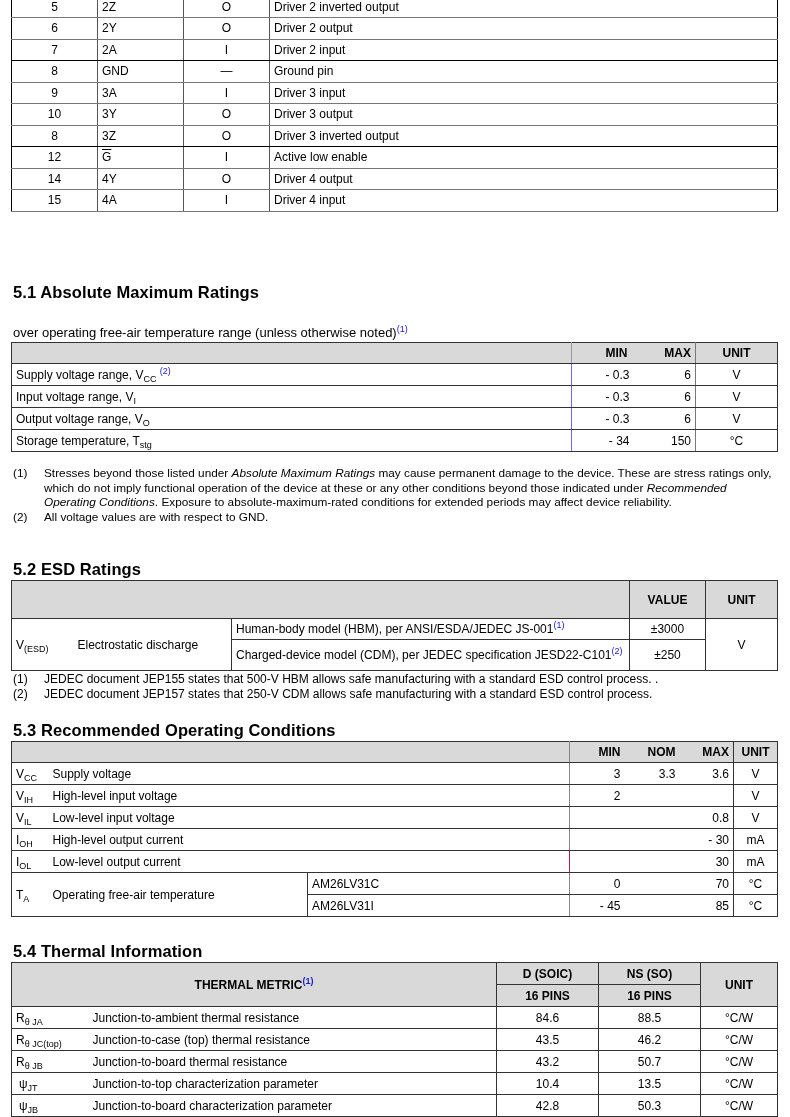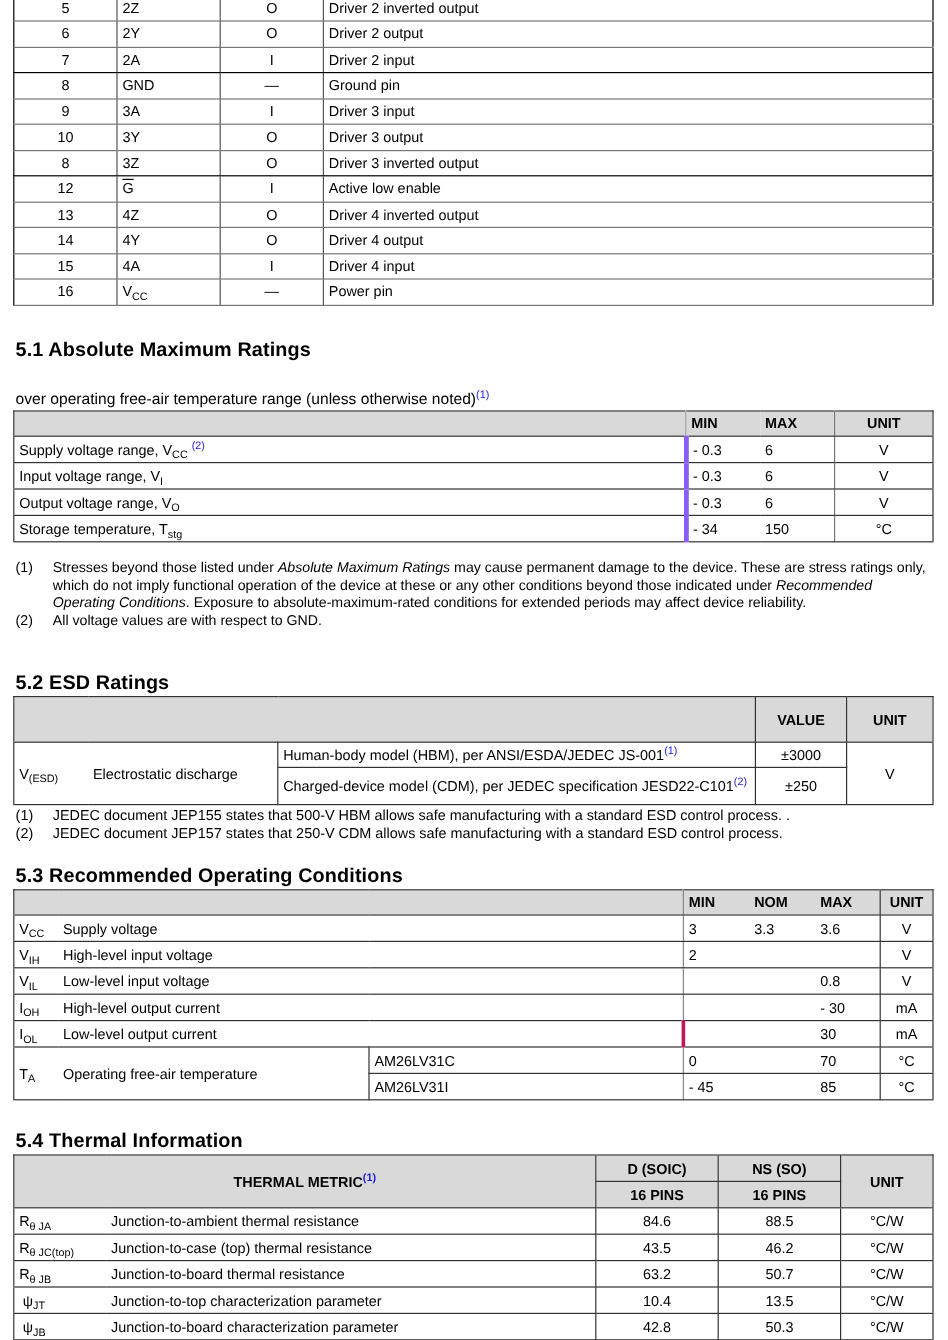--- a/index.html
+++ b/index.html
@@ -4,42 +4,42 @@
 <style>
   * { box-sizing: border-box; margin: 0; padding: 0; }
   html, body { width: 790px; height: 1117px; background: #ffffff; overflow: hidden; }
   body { font-family: "Liberation Sans", sans-serif; color: #000; font-size: 12px; position: relative; }
 
   table { border-collapse: collapse; position: absolute; table-layout: fixed; }
   td, th { font-size: 12px; line-height: 14px; padding: 0 4px; vertical-align: middle; white-space: nowrap; overflow: hidden; }
   th { background: #d9d9d9; font-weight: bold; text-align: center; }
 
   .c { text-align: center; }
-  .r { text-align: left; }
+  .r { text-align: right; }
   .l { text-align: left; }
   sub { font-size: 9px; vertical-align: -3px; line-height: 0; }
   sup.fn { font-size: 9px; color: #1a1ad4; vertical-align: 5px; line-height: 0; }
   .ovl { text-decoration: overline; }
 
   
   #pin-table { left: 11px; top: -4px; width: 767px; border: 1px solid #000; border-top: none; }
   #pin-table td { height: 21.5px; border-bottom: 1px solid #777; }
   #pin-table td.col-pin { border-left: 1px solid #000; border-right: 1px solid #555; width: 86px; }
   #pin-table td.col-name { border-right: 1px solid #555; width: 86px; }
   #pin-table td.col-io { border-right: 1px solid #555; width: 86px; }
   #pin-table tr.thick td { border-bottom: 1px solid #000; }
 
   h2 { position: absolute; font-size: 16.5px; font-weight: bold; left: 13px; letter-spacing: 0.1px; }
   .subtitle { position: absolute; left: 13px; font-size: 13px; }
 
   
   #abs-table { left: 11px; top: 342px; width: 767px; border: 1px solid #333; }
   #abs-table th { height: 21px; border-bottom: 1px solid #333; }
   #abs-table td { height: 22px; border-bottom: 1px solid #333; }
-  #abs-table td.desc { border-right: 4px solid #8b5cf6; padding-left: 4px; }
+  #abs-table td.desc { border-right: 1px solid #8b5cf6; padding-left: 4px; }
   #abs-table .maxcol { border-right: 1px solid #777; }
   #abs-table th.headblank { border-right: 1px solid #999; }
 
   .notes { position: absolute; left: 13px; width: 765px; font-size: 11.8px; line-height: 14.5px; }
   .note { display: flex; }
   .note .num { width: 31px; flex: none; }
   .note .txt { flex: 1; }
   i { font-style: italic; }
 
   
@@ -113,42 +113,30 @@
         <td class="col-io c">O</td>
         <td class="l">Driver 3 inverted output</td>
       </tr>
     <tr>
         <td class="col-pin c">12</td>
         <td class="col-name l"><span class="ovl">G</span></td>
         <td class="col-io c">I</td>
         <td class="l">Active low enable</td>
       </tr>
     <tr>
-        <td class="col-pin c">13</td>
-        <td class="col-name l">4Z</td>
-        <td class="col-io c">O</td>
-        <td class="l">Driver 4 inverted output</td>
-      </tr>
-    <tr>
         <td class="col-pin c">14</td>
         <td class="col-name l">4Y</td>
         <td class="col-io c">O</td>
         <td class="l">Driver 4 output</td>
       </tr>
     <tr>
         <td class="col-pin c">15</td>
         <td class="col-name l">4A</td>
         <td class="col-io c">I</td>
         <td class="l">Driver 4 input</td>
-      </tr>
-    <tr>
-        <td class="col-pin c">16</td>
-        <td class="col-name l"><span>V</span><sub>CC</sub></td>
-        <td class="col-io c">—</td>
-        <td class="l">Power pin</td>
       </tr>
   </tbody>
 </table>
 
 <h2 style="top:283px">5.1 Absolute Maximum Ratings</h2>
 <div class="subtitle" style="top:325px"><span>over operating free-air temperature range (unless otherwise noted)</span><sup class="fn">(1)</sup></div>
 
 <table id="abs-table">
   <colgroup>
       <col style="width:560px">
@@ -295,21 +283,21 @@
     <tr>
       <td class="l"><span>I</span><sub>OH</sub></td>
       <td colspan="2" class="l" style="border-right:1px solid #888">High-level output current</td>
       <td class="r"></td>
       <td class="r"></td>
       <td class="r bdr">- 30</td>
       <td class="c">mA</td>
     </tr>
     <tr>
       <td class="l"><span>I</span><sub>OL</sub></td>
-      <td colspan="2" class="l" style="border-right:3px solid #be185d">Low-level output current</td>
+      <td colspan="2" class="l" style="border-right:1px solid #be185d">Low-level output current</td>
       <td class="r"></td>
       <td class="r"></td>
       <td class="r bdr">30</td>
       <td class="c">mA</td>
     </tr>
     <tr>
       <td rowspan="2" class="l"><span>T</span><sub>A</sub></td>
       <td rowspan="2" class="l bdr">Operating free-air temperature</td>
       <td class="l" style="border-right:1px solid #888">AM26LV31C</td>
       <td class="r">0</td>
@@ -360,21 +348,21 @@
     <tr>
       <td class="l"><span>R</span><sub>θ JC(top)</sub></td>
       <td class="l bdr">Junction-to-case (top) thermal resistance</td>
       <td class="c bdr">43.5</td>
       <td class="c bdr">46.2</td>
       <td class="c">°C/W</td>
     </tr>
     <tr>
       <td class="l"><span>R</span><sub>θ JB</sub></td>
       <td class="l bdr">Junction-to-board thermal resistance</td>
-      <td class="c bdr">63.2</td>
+      <td class="c bdr">43.2</td>
       <td class="c bdr">50.7</td>
       <td class="c">°C/W</td>
     </tr>
     <tr>
       <td class="l" style="padding-left:7px"><span>ψ</span><sub>JT</sub></td>
       <td class="l bdr">Junction-to-top characterization parameter</td>
       <td class="c bdr">10.4</td>
       <td class="c bdr">13.5</td>
       <td class="c">°C/W</td>
     </tr>

